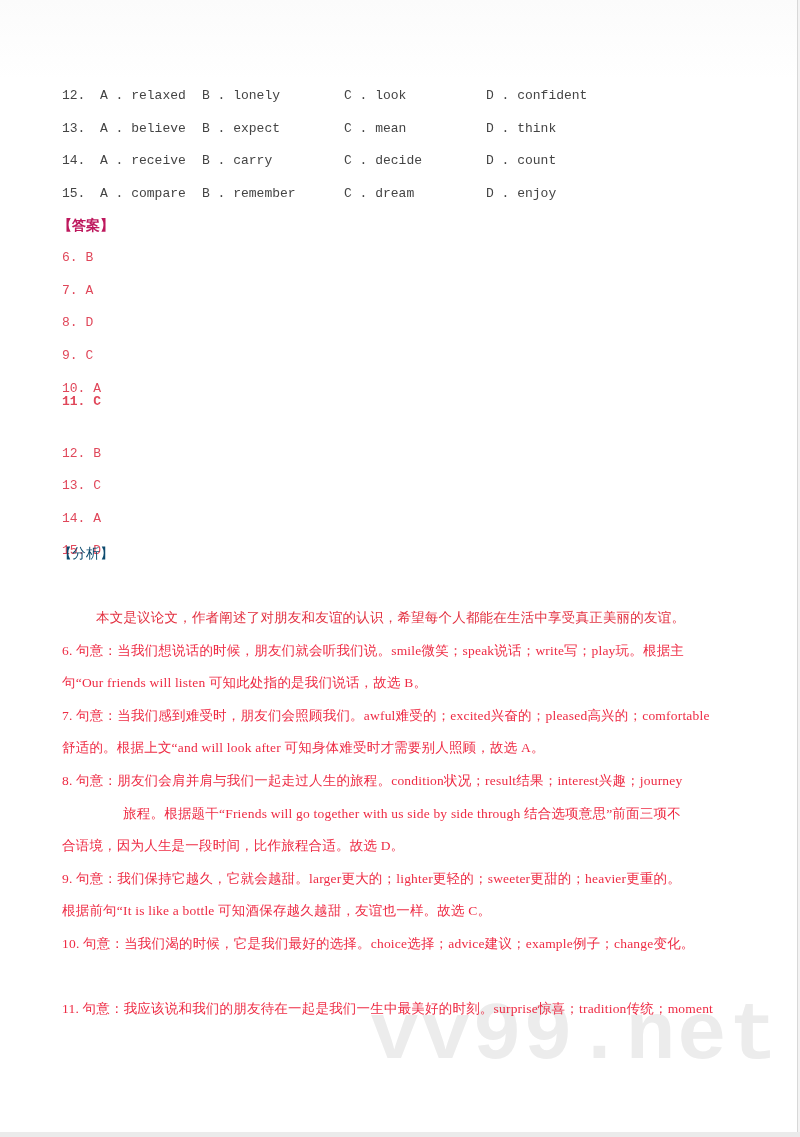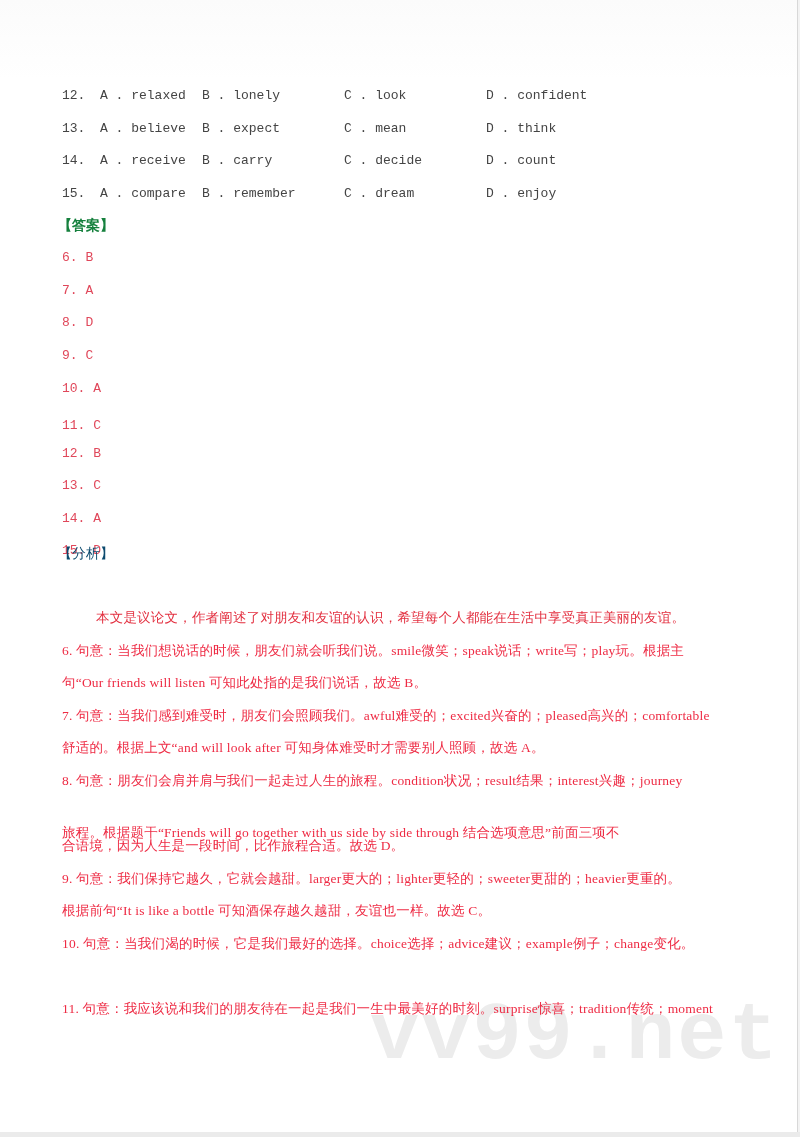--- a/index.html
+++ b/index.html
@@ -23,21 +23,21 @@
     position:absolute; left:62px; height:20px;
     font-family:"Liberation Mono","DejaVu Sans Mono",monospace;
     font-size:13px; color:#444444; white-space:nowrap;
   }
   .opt-row span { position:absolute; top:0; }
   .opt-num { left:0; }
   .opt-b { left:140px; }
   .opt-c { left:282px; }
   .opt-d { left:424px; }
   .heading {
-    position:absolute; left:58px; font-size:14px; color:#15803d;
+    position:absolute; left:58px; font-size:14px; color:#be185d;
     font-weight:bold; white-space:nowrap;
   }
   .ans {
     position:absolute; left:62px;
     font-family:"Liberation Mono","DejaVu Sans Mono",monospace;
     font-size:13px; color:#e0475a; white-space:nowrap;
   }
   .line {
     position:absolute; left:62px; width:680px;
     font-size:13.5px; color:#ee2b44; white-space:nowrap; overflow:hidden;
@@ -94,34 +94,34 @@
     <span class="opt-c">C . dream</span>
     <span class="opt-d">D . enjoy</span>
   </div>
 
   <div class="heading" style="top:217px;">【答案】</div>
   <div class="ans" style="top:250px;">6. B</div>
   <div class="ans" style="top:283px;">7. A</div>
   <div class="ans" style="top:315px;">8. D</div>
   <div class="ans" style="top:348px;">9. C</div>
   <div class="ans" style="top:381px;">10. A</div>
-  <div class="ans" style="top:418px;">11. C</div>
+  <div class="ans" style="top:394px;font-weight:bold;">11. C</div>
   <div class="ans" style="top:446px;">12. B</div>
   <div class="ans" style="top:478px;">13. C</div>
   <div class="ans" style="top:511px;">14. A</div>
   <div class="ans" style="top:543px;">15. D</div>
 
   <div class="heading" style="top:545px; font-weight:normal; color:#0c4a6e;">【分析】</div>
   <div class="line indent" style="top:609px;">本文是议论文，作者阐述了对朋友和友谊的认识，希望每个人都能在生活中享受真正美丽的友谊。</div>
   <div class="line" style="top:642px;">6. 句意：当我们想说话的时候，朋友们就会听我们说。smile微笑；speak说话；write写；play玩。根据主</div>
   <div class="line" style="top:674px;">句“Our friends will listen 可知此处指的是我们说话，故选 B。</div>
   <div class="line" style="top:707px;">7. 句意：当我们感到难受时，朋友们会照顾我们。awful难受的；excited兴奋的；pleased高兴的；comfortable</div>
   <div class="line" style="top:739px;">舒适的。根据上文“and will look after 可知身体难受时才需要别人照顾，故选 A。</div>
   <div class="line" style="top:772px;">8. 句意：朋友们会肩并肩与我们一起走过人生的旅程。condition状况；result结果；interest兴趣；journey</div>
-  <div class="line" style="top:824px;">旅程。根据题干“Friends will go together with us side by side through 结合选项意思”前面三项不</div>
+  <div class="line" style="top:805px;text-align:center;">旅程。根据题干“Friends will go together with us side by side through 结合选项意思”前面三项不</div>
   <div class="line" style="top:837px;">合语境，因为人生是一段时间，比作旅程合适。故选 D。</div>
   <div class="line" style="top:870px;">9. 句意：我们保持它越久，它就会越甜。larger更大的；lighter更轻的；sweeter更甜的；heavier更重的。</div>
   <div class="line" style="top:902px;">根据前句“It is like a bottle 可知酒保存越久越甜，友谊也一样。故选 C。</div>
   <div class="line" style="top:935px;">10. 句意：当我们渴的时候，它是我们最好的选择。choice选择；advice建议；example例子；change变化。</div>
   <div class="line" style="top:1000px;">11. 句意：我应该说和我们的朋友待在一起是我们一生中最美好的时刻。surprise惊喜；tradition传统；moment</div>
 </div>
 
 <div class="bottom-bar"></div>
 
 </body></html>

